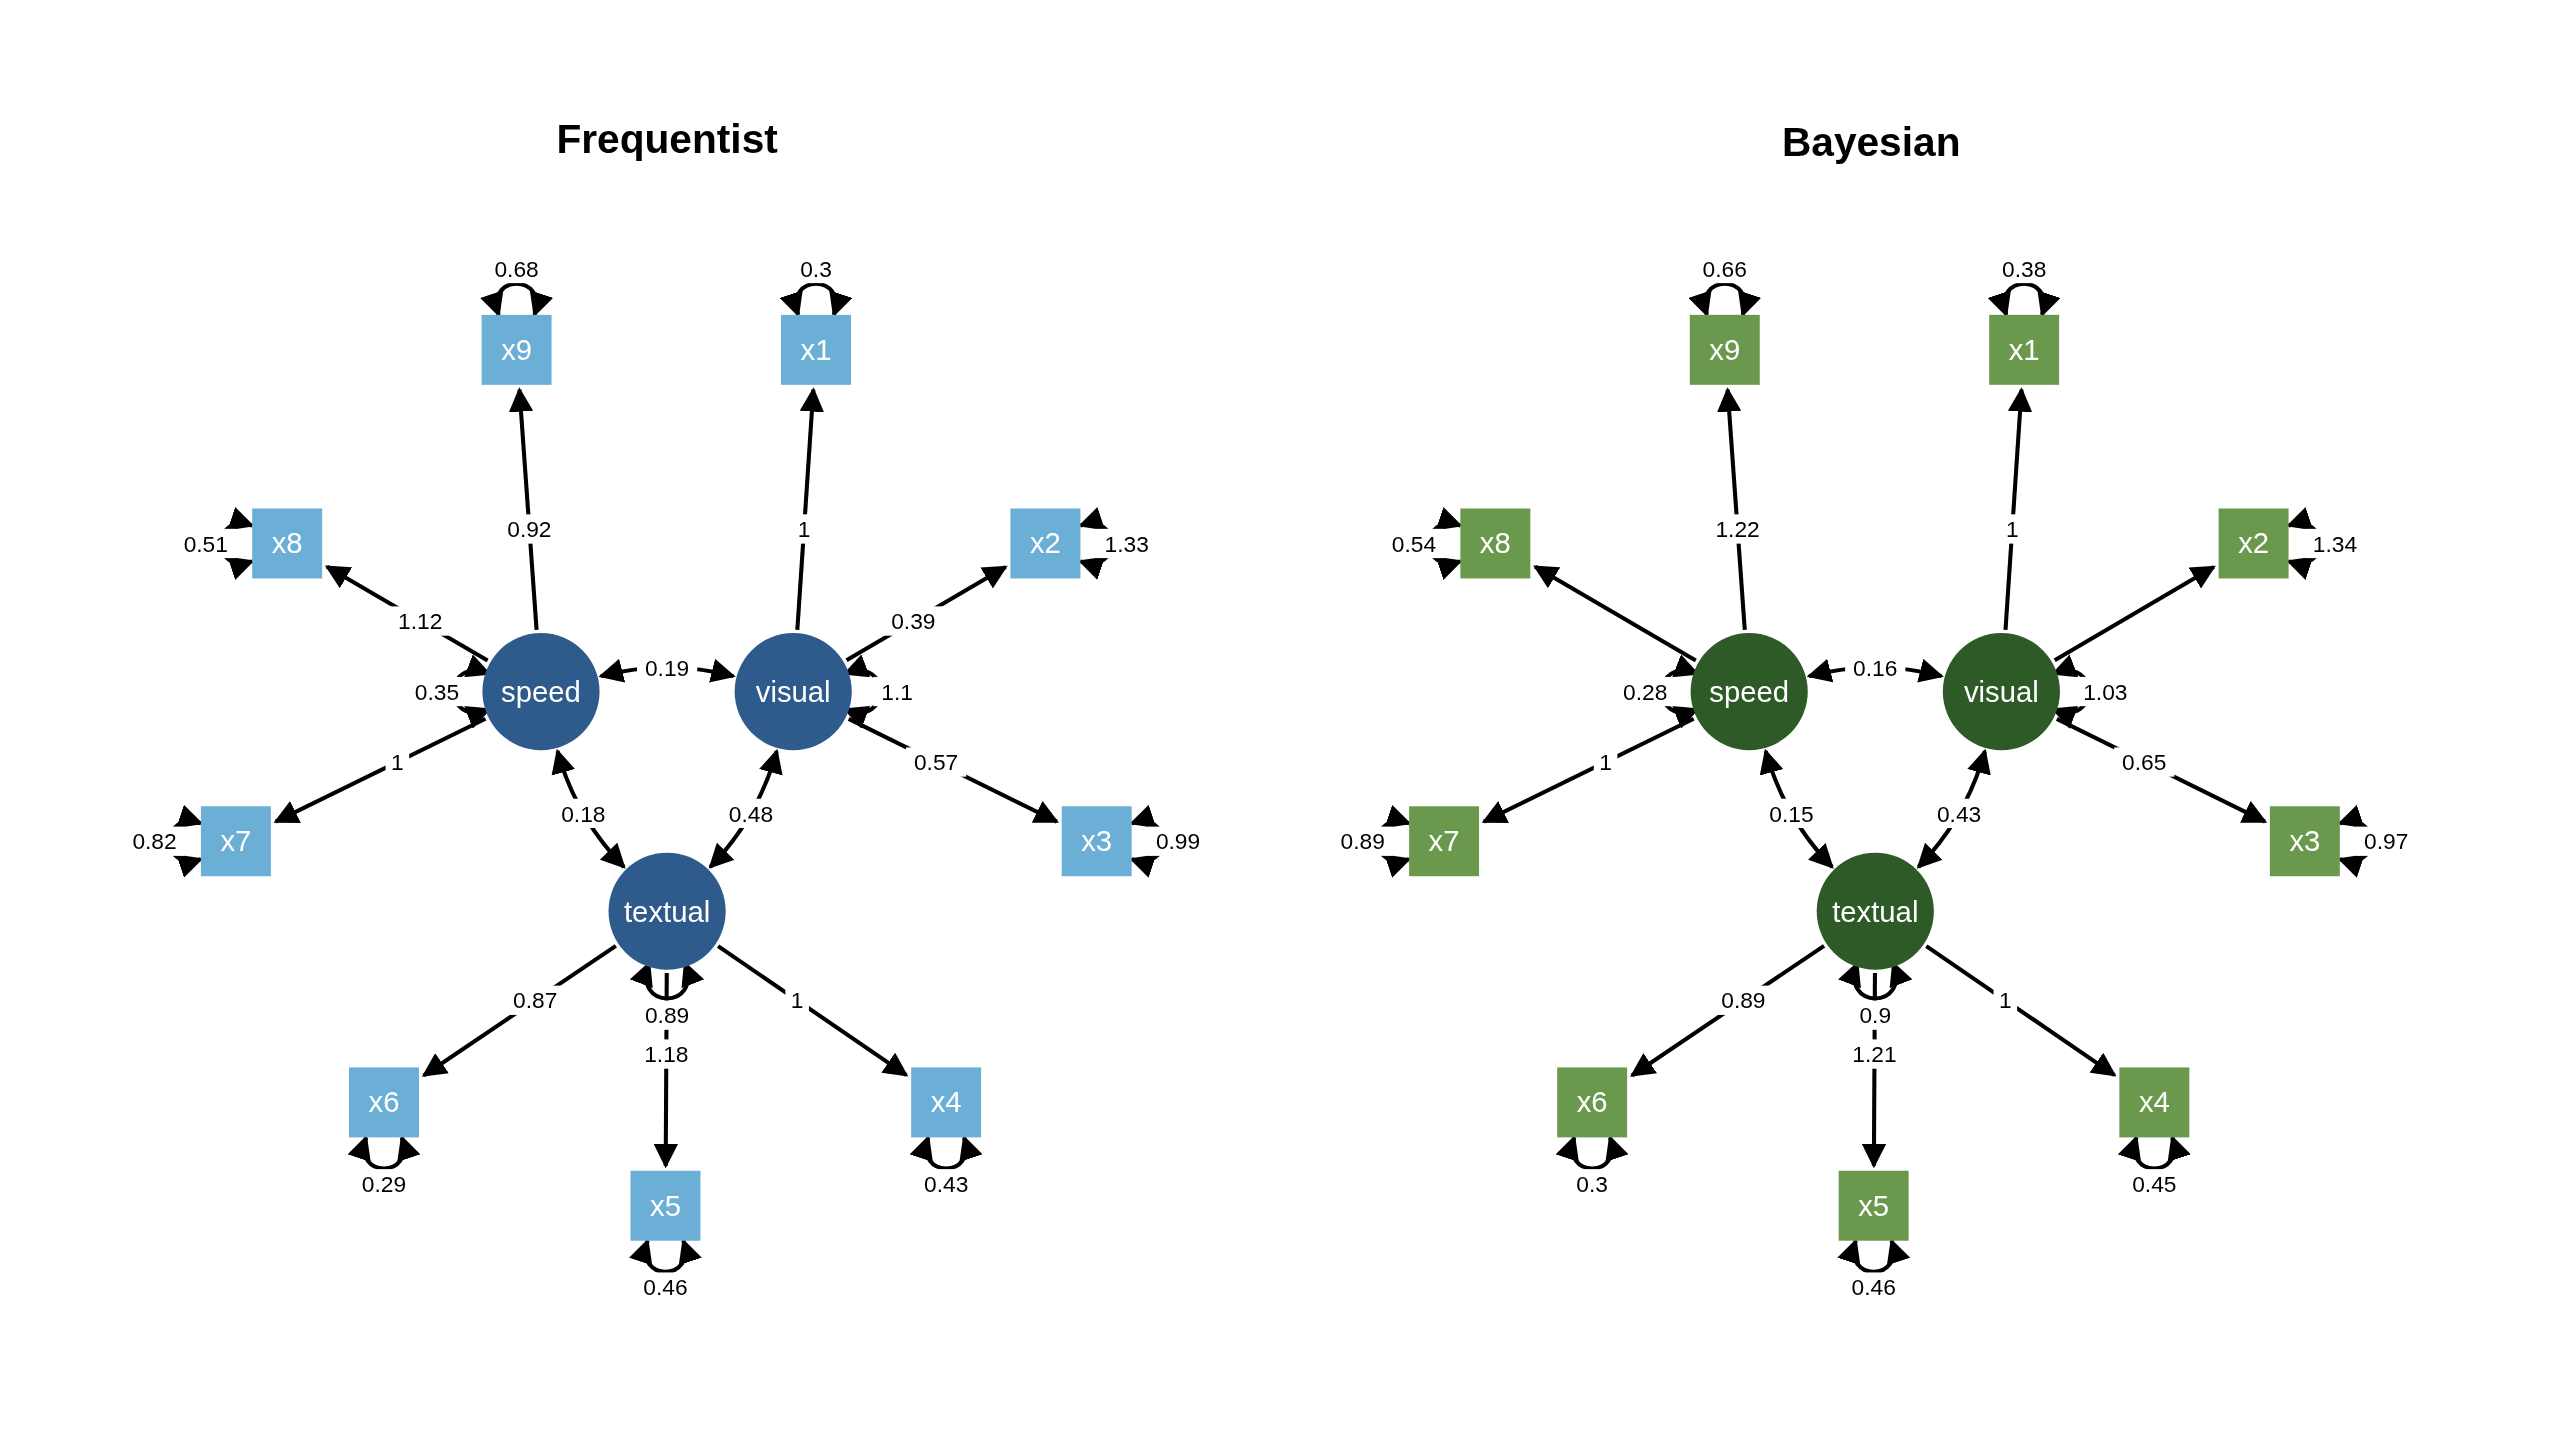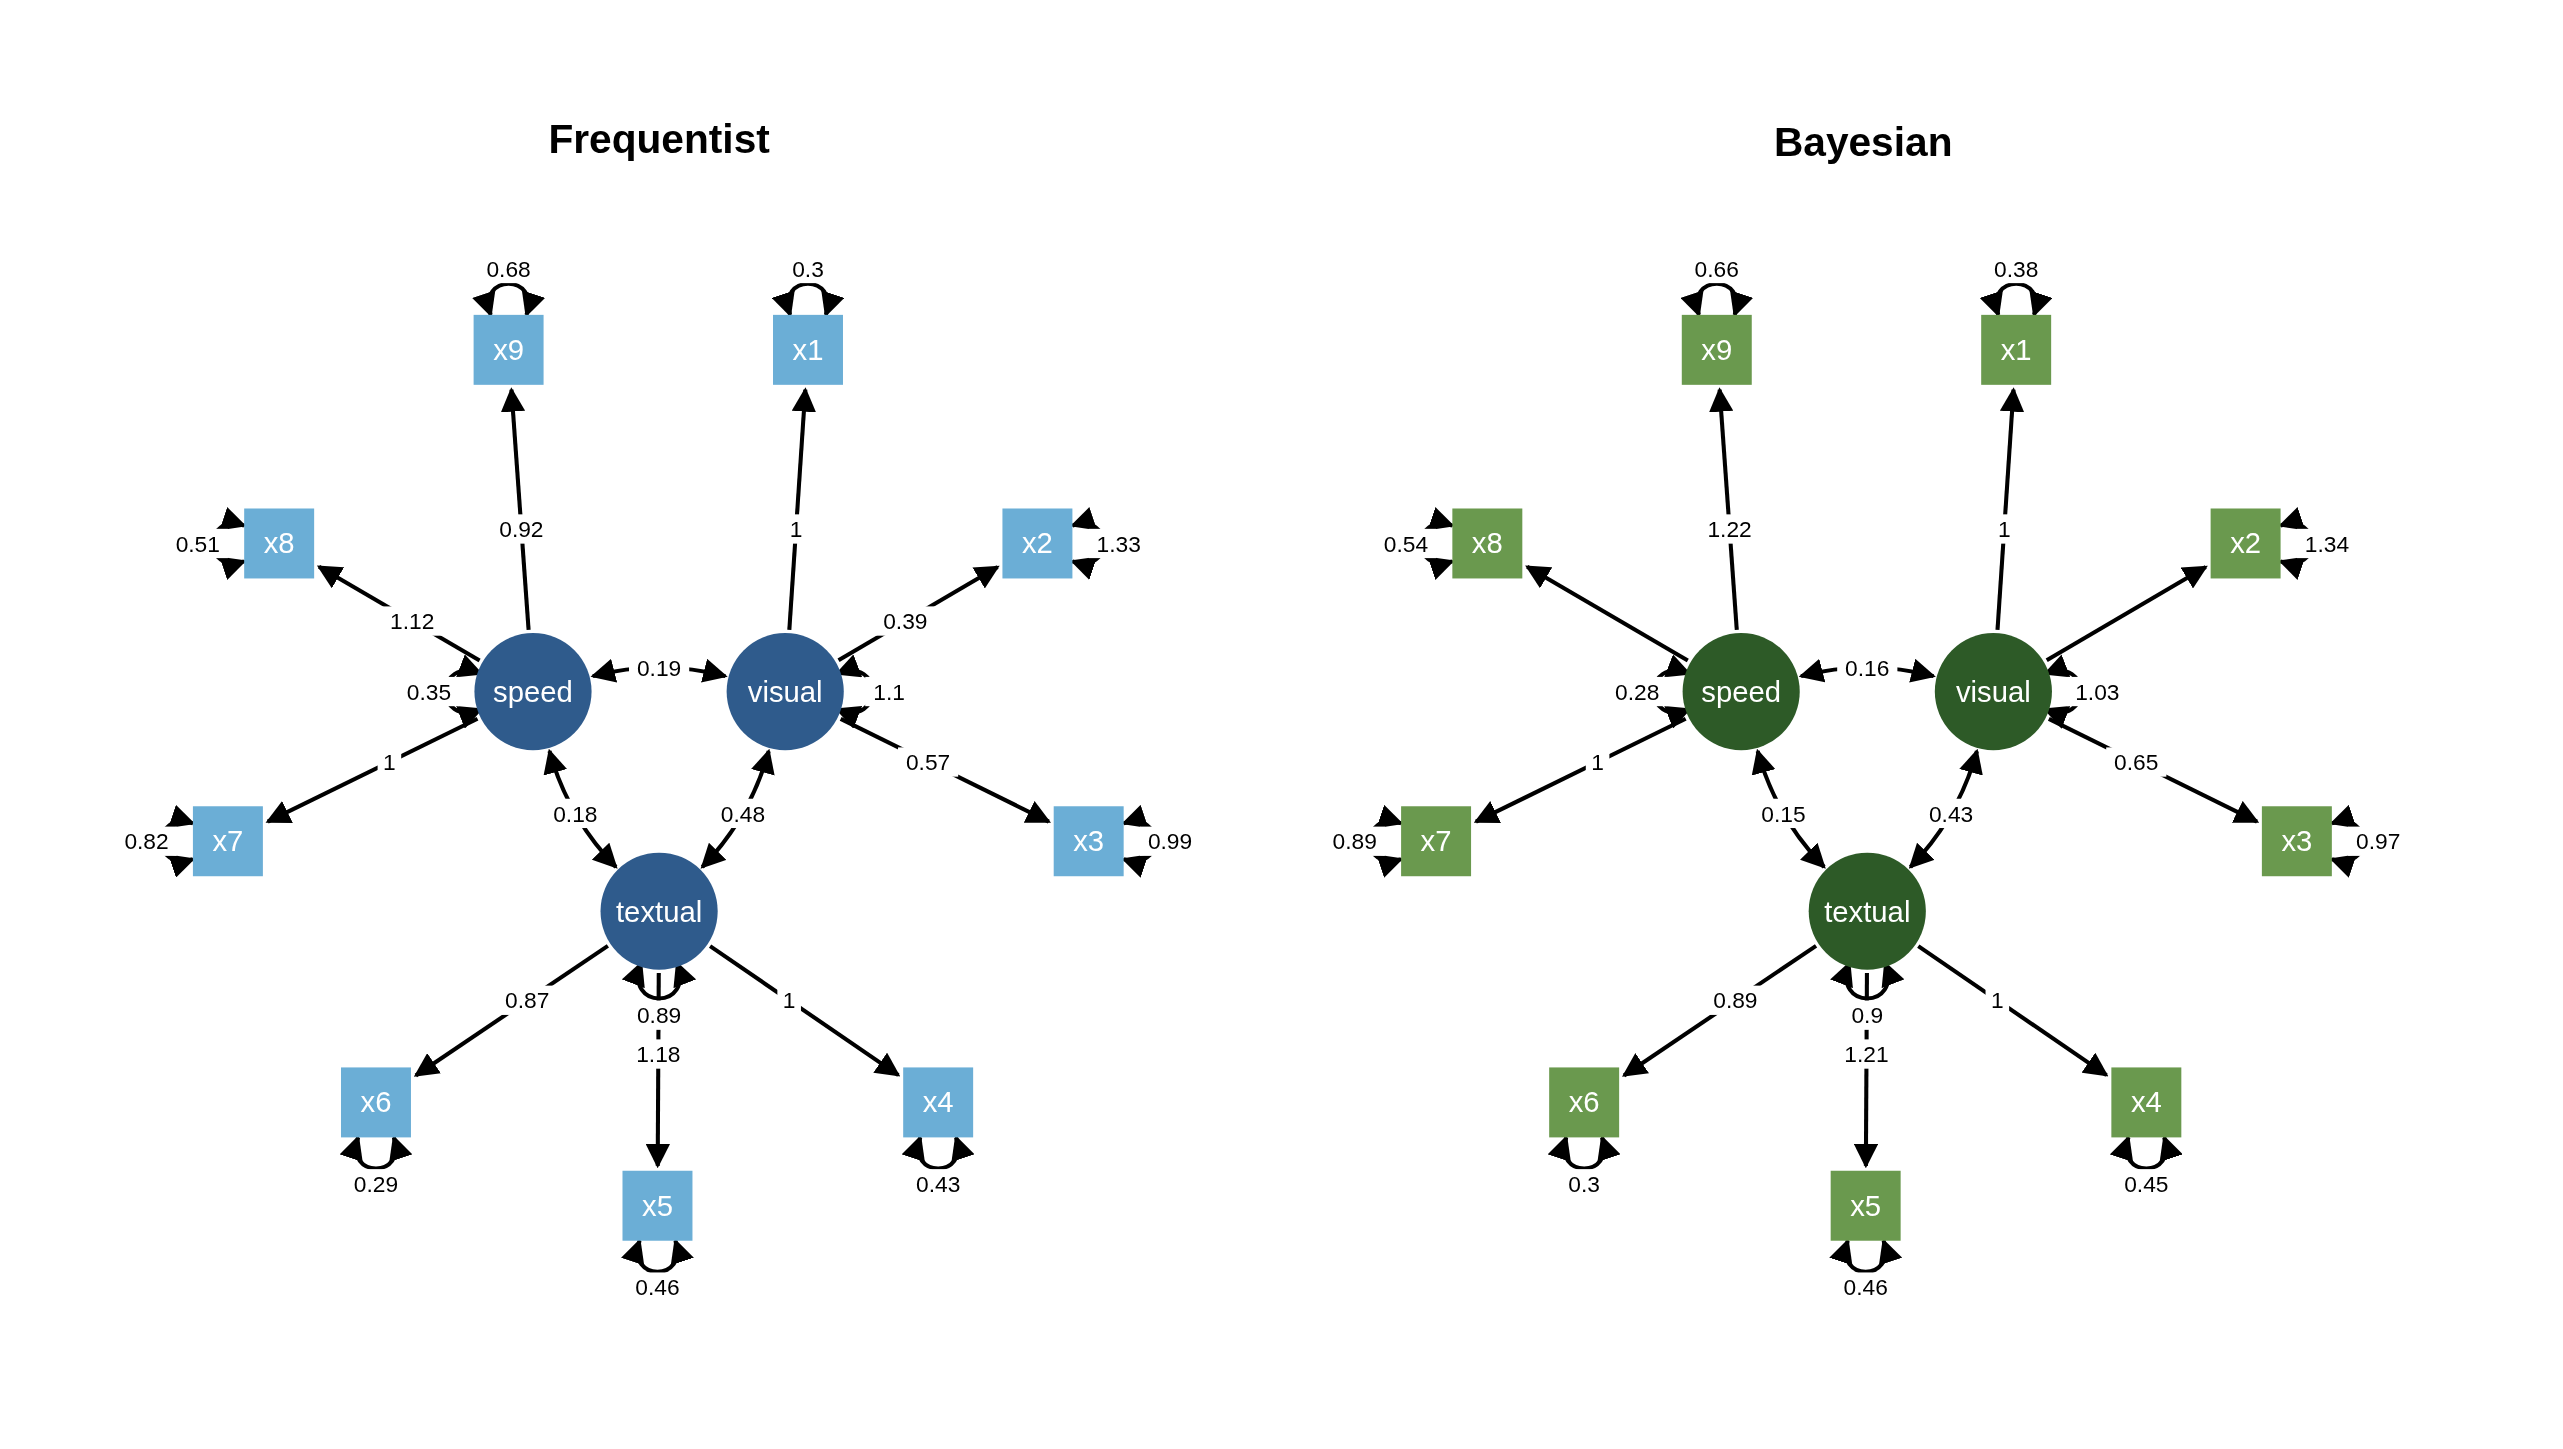--- a/index.html
+++ b/index.html
@@ -1,17 +1,17 @@
 <!DOCTYPE html>
 <html style="font-size:13px"><head>
 <meta charset="utf-8">
 <style>
   html, body { margin: 0; padding: 0; background: #ffffff; }
   body { width: 2563px; height: 1449px; overflow: hidden; font-family: "Liberation Sans", sans-serif; }
-  #stage { position: absolute; left: 0; top: 0; width: 2419px; height: 1449px; }
+  #stage { position: absolute; left: 8px; top: 0; width: 2419px; height: 1449px; }
   svg text { font-family: "Liberation Sans", sans-serif; }
   .panel-title { font-weight: bold; font-size: 50px; fill: #000; }
   .node-label { font-size: 36px; fill: #ffffff; }
   .edge-label { font-size: 28px; fill: #000; }
   .edge { stroke: #000; stroke-width: 5; fill: none; }
   .lbl-bg { fill: #ffffff; }
 </style>
 </head>
 <body>
 

